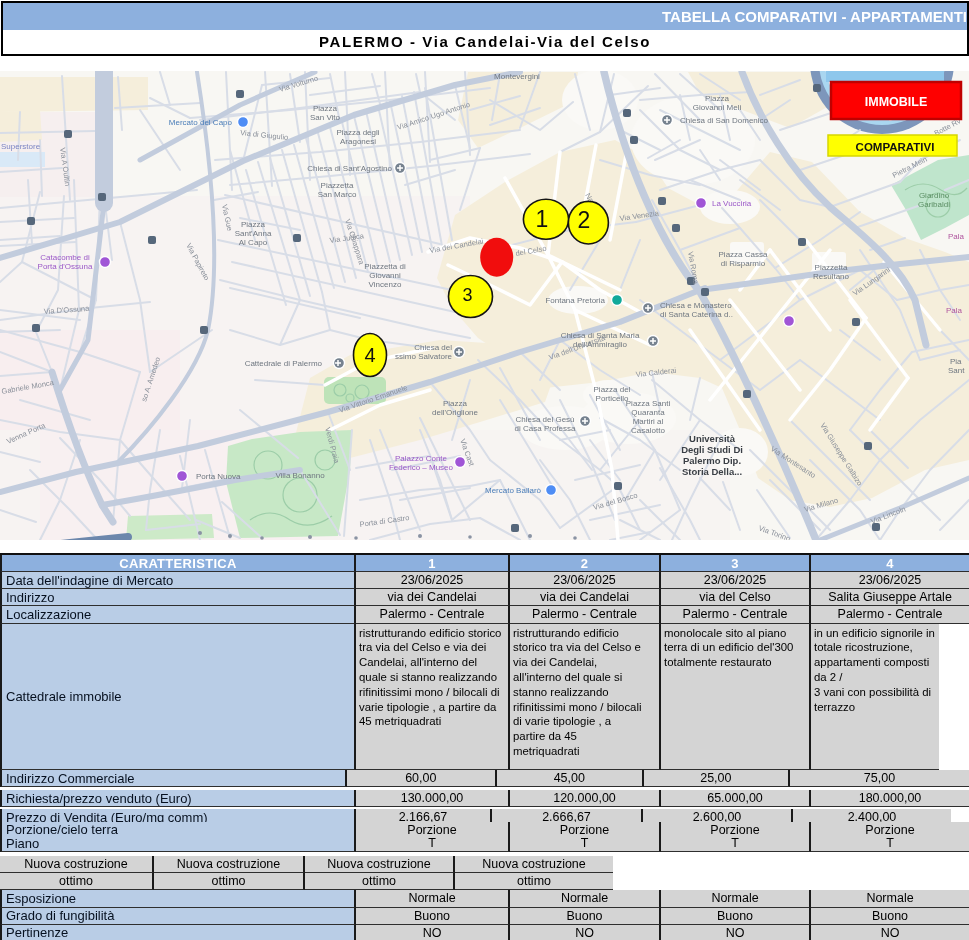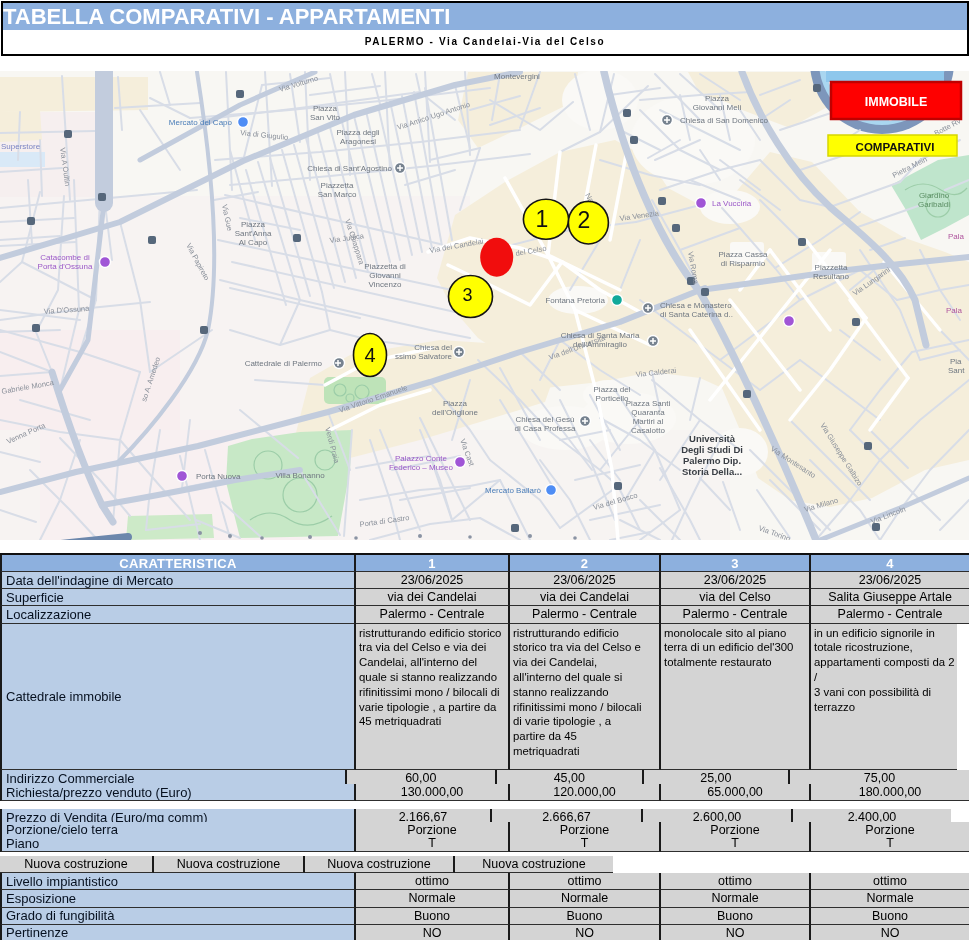--- a/index.html
+++ b/index.html
@@ -1,21 +1,21 @@
 <!DOCTYPE html>
 <html><head>
 <meta charset="utf-8">
 <style>
   html,body{margin:0;padding:0;}
   body{width:969px;height:940px;position:relative;overflow:hidden;background:#fff;
        font-family:"Liberation Sans",sans-serif;}
   .titlebox{position:absolute;left:1px;top:1px;width:964px;height:51px;border:2px solid #000;}
-  .title1{height:27px;background:#8DB0DE;color:#fff;font-weight:bold;font-size:22px;
-          text-align:left;line-height:27px;letter-spacing:0px;}
-  .title2{height:24px;background:#fff;color:#000;font-weight:bold;font-size:10px;
+  .title1{height:27px;background:#8DB0DE;color:#fff;font-weight:bold;font-size:15px;
+          text-align:right;line-height:27px;letter-spacing:0px;}
+  .title2{height:24px;background:#fff;color:#000;font-weight:bold;font-size:15px;
           text-align:center;line-height:24px;letter-spacing:1.6px;}
   
   .tbl{position:absolute;left:0;top:553px;width:969px;}
   .row{position:absolute;left:0;width:969px;display:flex;}
   .c{box-sizing:border-box;border-right:2px solid #1a1a1a;border-bottom:1px solid #2e2e2e;
      font-size:12.5px;display:flex;align-items:center;justify-content:center;
      background:#D4D4D4;color:#000;}
   .lab{justify-content:flex-start;padding-left:4px;background:#B9CDE6;font-size:13px;
        color:#06101f;border-left:2px solid #1a1a1a;}
   .hdr{background:#8DB0DE;color:#fff;font-weight:bold;font-size:13px;letter-spacing:0.3px;}
@@ -575,48 +575,48 @@
 <div class="c hdr" style="width:158px;height:17px">4</div>
 </div>
 <div class="row" style="top:19px;height:17.2px">
 <div class="c lab" style="width:356px;height:17.2px">Data dell'indagine di Mercato</div>
 <div class="c" style="width:154px;height:17.2px">23/06/2025</div>
 <div class="c" style="width:151px;height:17.2px">23/06/2025</div>
 <div class="c" style="width:150px;height:17.2px">23/06/2025</div>
 <div class="c" style="width:158px;height:17.2px">23/06/2025</div>
 </div>
 <div class="row" style="top:36.2px;height:17.2px">
-<div class="c lab" style="width:356px;height:17.2px">Superficie</div>
+<div class="c lab" style="width:356px;height:17.2px">Indirizzo</div>
 <div class="c" style="width:154px;height:17.2px">via dei Candelai</div>
 <div class="c" style="width:151px;height:17.2px">via dei Candelai</div>
 <div class="c" style="width:150px;height:17.2px">via del Celso</div>
 <div class="c" style="width:158px;height:17.2px">Salita Giuseppe Artale</div>
 </div>
 <div class="row" style="top:53.4px;height:17.2px">
 <div class="c lab" style="width:356px;height:17.2px">Localizzazione</div>
 <div class="c" style="width:154px;height:17.2px">Palermo - Centrale</div>
 <div class="c" style="width:151px;height:17.2px">Palermo - Centrale</div>
 <div class="c" style="width:150px;height:17.2px">Palermo - Centrale</div>
 <div class="c" style="width:158px;height:17.2px">Palermo - Centrale</div>
 </div>
 <div class="row" style="top:70.6px;height:146.4px">
 <div class="c lab" style="width:356px;height:146.4px">Cattedrale immobile</div>
 <div class="c desc" style="width:154px;height:146.4px">ristrutturando edificio storico<br>tra via del Celso e via dei<br>Candelai, all'interno del<br>quale si stanno realizzando<br>rifinitissimi mono / bilocali di<br>varie tipologie , a partire da<br>45 metriquadrati</div>
 <div class="c desc" style="width:151px;height:146.4px">ristrutturando edificio<br>storico tra via del Celso e<br>via dei Candelai,<br>all'interno del quale si<br>stanno realizzando<br>rifinitissimi mono / bilocali<br>di varie tipologie , a<br>partire da 45<br>metriquadrati</div>
 <div class="c desc" style="width:150px;height:146.4px">monolocale sito al piano<br>terra di un edificio del'300<br>totalmente restaurato</div>
-<div class="c desc" style="width:146px;height:146.4px">in un edificio signorile in<br>totale ricostruzione,<br>appartamenti composti da 2 /<br>3 vani con possibilità di<br>terrazzo</div>
+<div class="c desc" style="width:128px;height:146.4px">in un edificio signorile in<br>totale ricostruzione,<br>appartamenti composti da 2 /<br>3 vani con possibilità di<br>terrazzo</div>
 </div>
 <div class="row" style="top:217px;height:17.2px">
 <div class="c lab" style="width:356px;height:17.2px">Indirizzo Commerciale</div>
 <div class="c" style="width:154px;height:17.2px">60,00</div>
 <div class="c" style="width:151px;height:17.2px">45,00</div>
 <div class="c" style="width:150px;height:17.2px">25,00</div>
 <div class="c" style="width:184px;height:17.2px">75,00</div>
 </div>
-<div class="row" style="top:231px;height:17.2px">
+<div class="row" style="top:237px;height:17.2px">
 <div class="c lab" style="width:356px;height:17.2px">Richiesta/prezzo venduto (Euro)</div>
 <div class="c" style="width:154px;height:17.2px">130.000,00</div>
 <div class="c" style="width:151px;height:17.2px">120.000,00</div>
 <div class="c" style="width:150px;height:17.2px">65.000,00</div>
 <div class="c" style="width:158px;height:17.2px">180.000,00</div>
 </div>
 <div class="row" style="top:256px;height:17.2px">
 <div class="c lab" style="width:356px;height:17.2px">Prezzo di Vendita (Euro/mq comm)</div>
 <div class="c" style="width:136px;height:17.2px">2.166,67</div>
 <div class="c" style="width:151px;height:17.2px">2.666,67</div>
@@ -637,21 +637,20 @@
 <div class="c" style="width:150px;height:17.2px">T</div>
 <div class="c" style="width:158px;height:17.2px">T</div>
 </div>
 <div class="row" style="top:303px;height:17.2px">
 <div class="c" style="width:154px;height:17.2px">Nuova costruzione</div>
 <div class="c" style="width:151px;height:17.2px">Nuova costruzione</div>
 <div class="c" style="width:150px;height:17.2px">Nuova costruzione</div>
 <div class="c" style="width:158px;height:17.2px">Nuova costruzione</div>
 </div>
 <div class="row" style="top:320.2px;height:17.2px">
-<div class="c lab" style="width:356px;height:17.2px">Livello impiantistico</div>
 <div class="c" style="width:154px;height:17.2px">ottimo</div>
 <div class="c" style="width:151px;height:17.2px">ottimo</div>
 <div class="c" style="width:150px;height:17.2px">ottimo</div>
 <div class="c" style="width:158px;height:17.2px">ottimo</div>
 </div>
 <div class="row" style="top:337.4px;height:17.2px">
 <div class="c lab" style="width:356px;height:17.2px">Esposizione</div>
 <div class="c" style="width:154px;height:17.2px">Normale</div>
 <div class="c" style="width:151px;height:17.2px">Normale</div>
 <div class="c" style="width:150px;height:17.2px">Normale</div>

